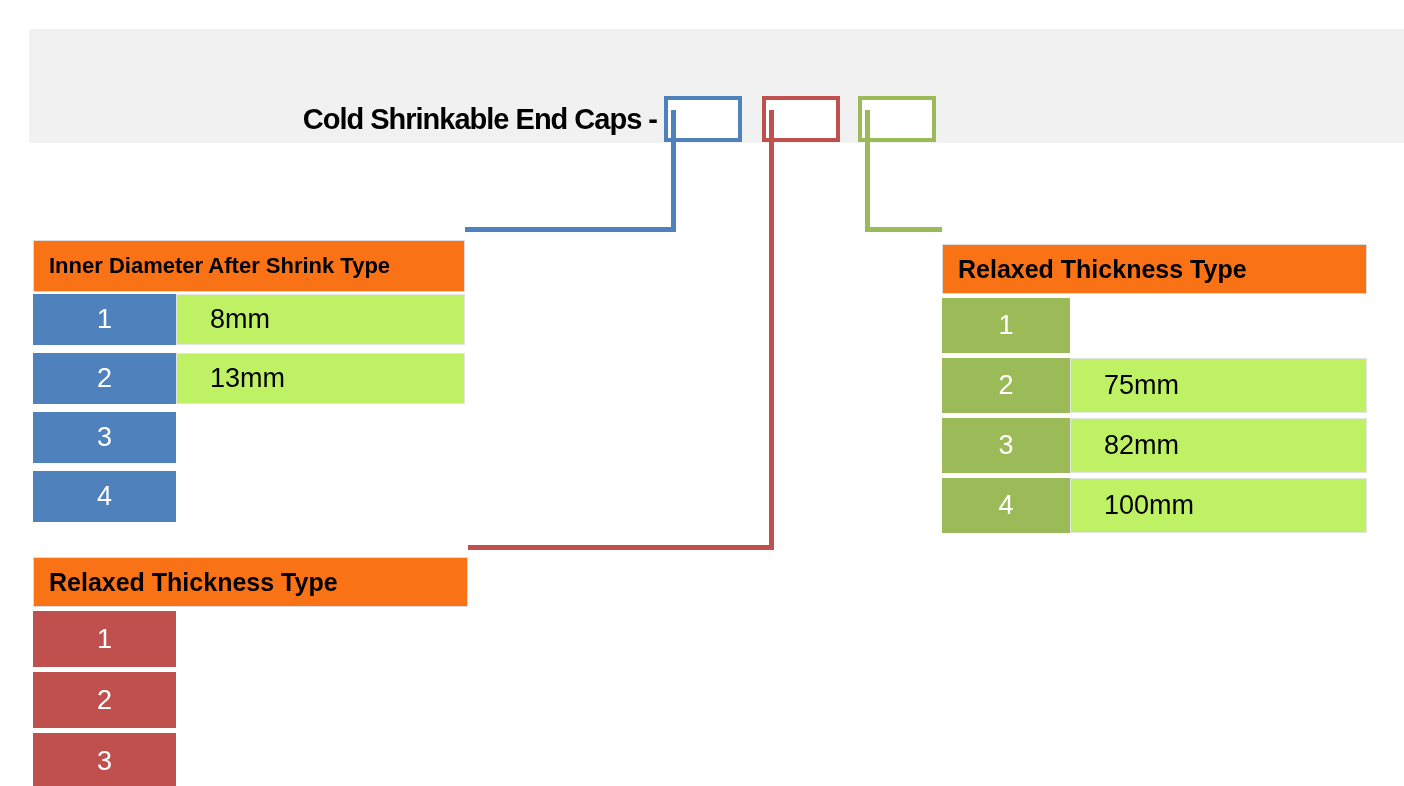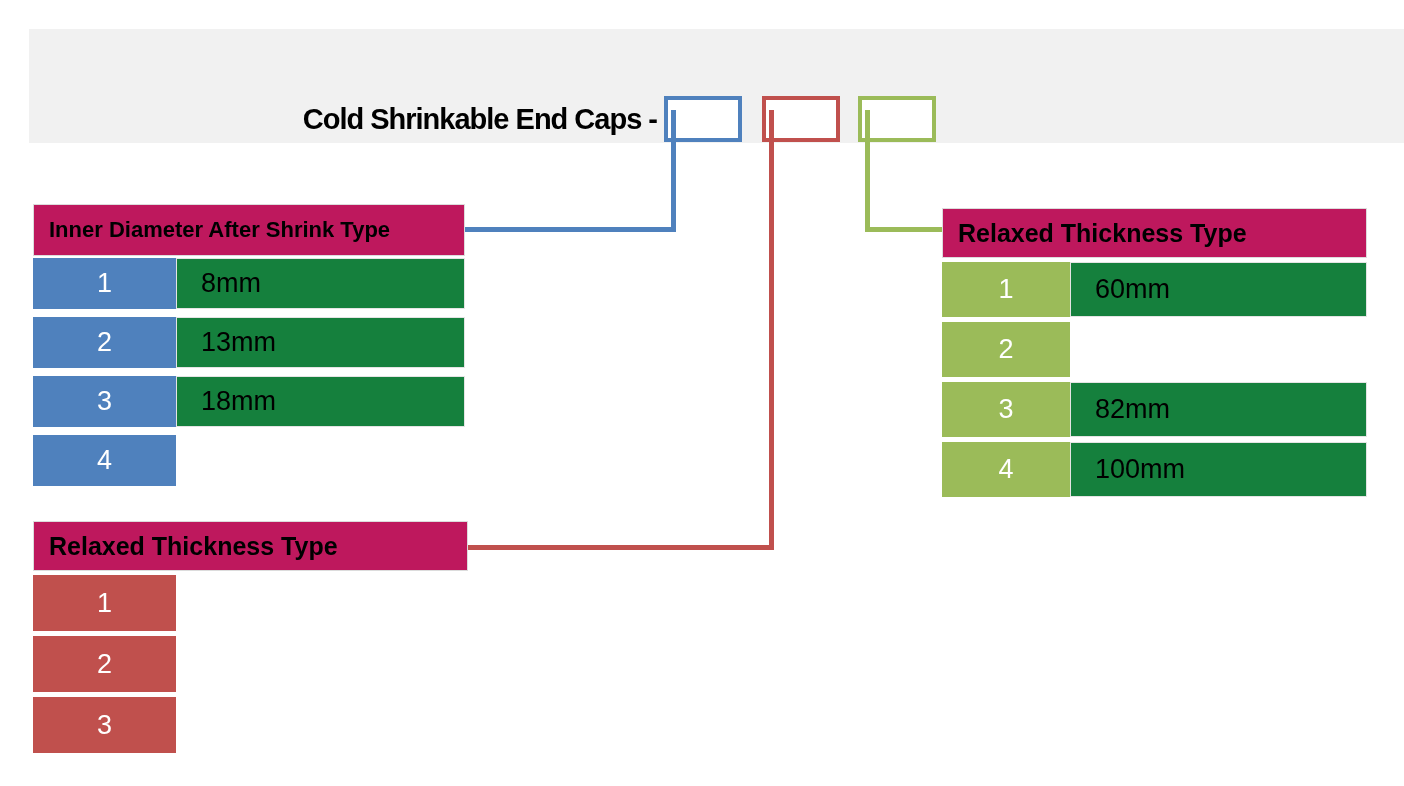--- a/index.html
+++ b/index.html
@@ -62,49 +62,50 @@
   .conn-1-h { left: 465px; top: 227px; width: 211px; height: 5px; }
   .conn-2-v { left: 769px; top: 110px; width: 5px; height: 440px; }
   .conn-2-h { left: 468px; top: 545px; width: 306px; height: 5px; }
   .conn-3-v { left: 865px; top: 110px; width: 5px; height: 122px; }
   .conn-3-h { left: 868px; top: 227px; width: 74px; height: 5px; }
 
   
   .dtable { position: absolute; }
   .thead {
     box-sizing: border-box;
-    background: #be185d;
+    background: #f97316;
     border: 1px solid #dcdcdc;
     display: flex;
     align-items: center;
     padding-left: 15px;
     font-weight: bold;
     color: #000000;
     white-space: nowrap;
+    margin-top: 36px;
   }
   .rows { display: flex; flex-direction: column; }
   .trow { display: flex; }
   .cell-num {
     flex: 0 0 auto;
     width: 143px;
     background: var(--accent);
     color: #ffffff;
     display: flex;
     align-items: center;
     justify-content: center;
     font-size: 27px;
   }
   .cell-val {
     flex: 1;
     box-sizing: border-box;
-    background: #15803d;
+    background: #bef264;
     border: 1px solid #e4e4e4;
     display: flex;
     align-items: center;
-    padding-left: 24px;
+    padding-left: 33px;
     font-size: 27px;
     color: #000000;
   }
 
   .t-inner { left: 33px; top: 204px; width: 432px; }
   .t-inner .thead { height: 52px; font-size: 22px; }
   .t-inner .rows { padding-top: 2px; gap: 8px; }
   .t-inner .trow { height: 51px; }
 
   .t-red { left: 33px; top: 521px; width: 435px; }
@@ -143,21 +144,20 @@
         <div class="trow">
           <div class="cell-num">1</div>
           <div class="cell-val">8mm</div>
         </div>
         <div class="trow">
           <div class="cell-num">2</div>
           <div class="cell-val">13mm</div>
         </div>
         <div class="trow">
           <div class="cell-num">3</div>
-          <div class="cell-val">18mm</div>
         </div>
         <div class="trow">
           <div class="cell-num">4</div>
         </div>
       </div>
   </div>
 
   <div class="dtable t-red" style="--accent: #c0504d;">
     <div class="thead">Relaxed Thickness Type</div>
     <div class="rows">
@@ -171,24 +171,24 @@
           <div class="cell-num">3</div>
         </div>
       </div>
   </div>
 
   <div class="dtable t-green" style="--accent: #9bbb59;">
     <div class="thead">Relaxed Thickness Type</div>
     <div class="rows">
         <div class="trow">
           <div class="cell-num">1</div>
-          <div class="cell-val">60mm</div>
         </div>
         <div class="trow">
           <div class="cell-num">2</div>
+          <div class="cell-val">75mm</div>
         </div>
         <div class="trow">
           <div class="cell-num">3</div>
           <div class="cell-val">82mm</div>
         </div>
         <div class="trow">
           <div class="cell-num">4</div>
           <div class="cell-val">100mm</div>
         </div>
       </div>

